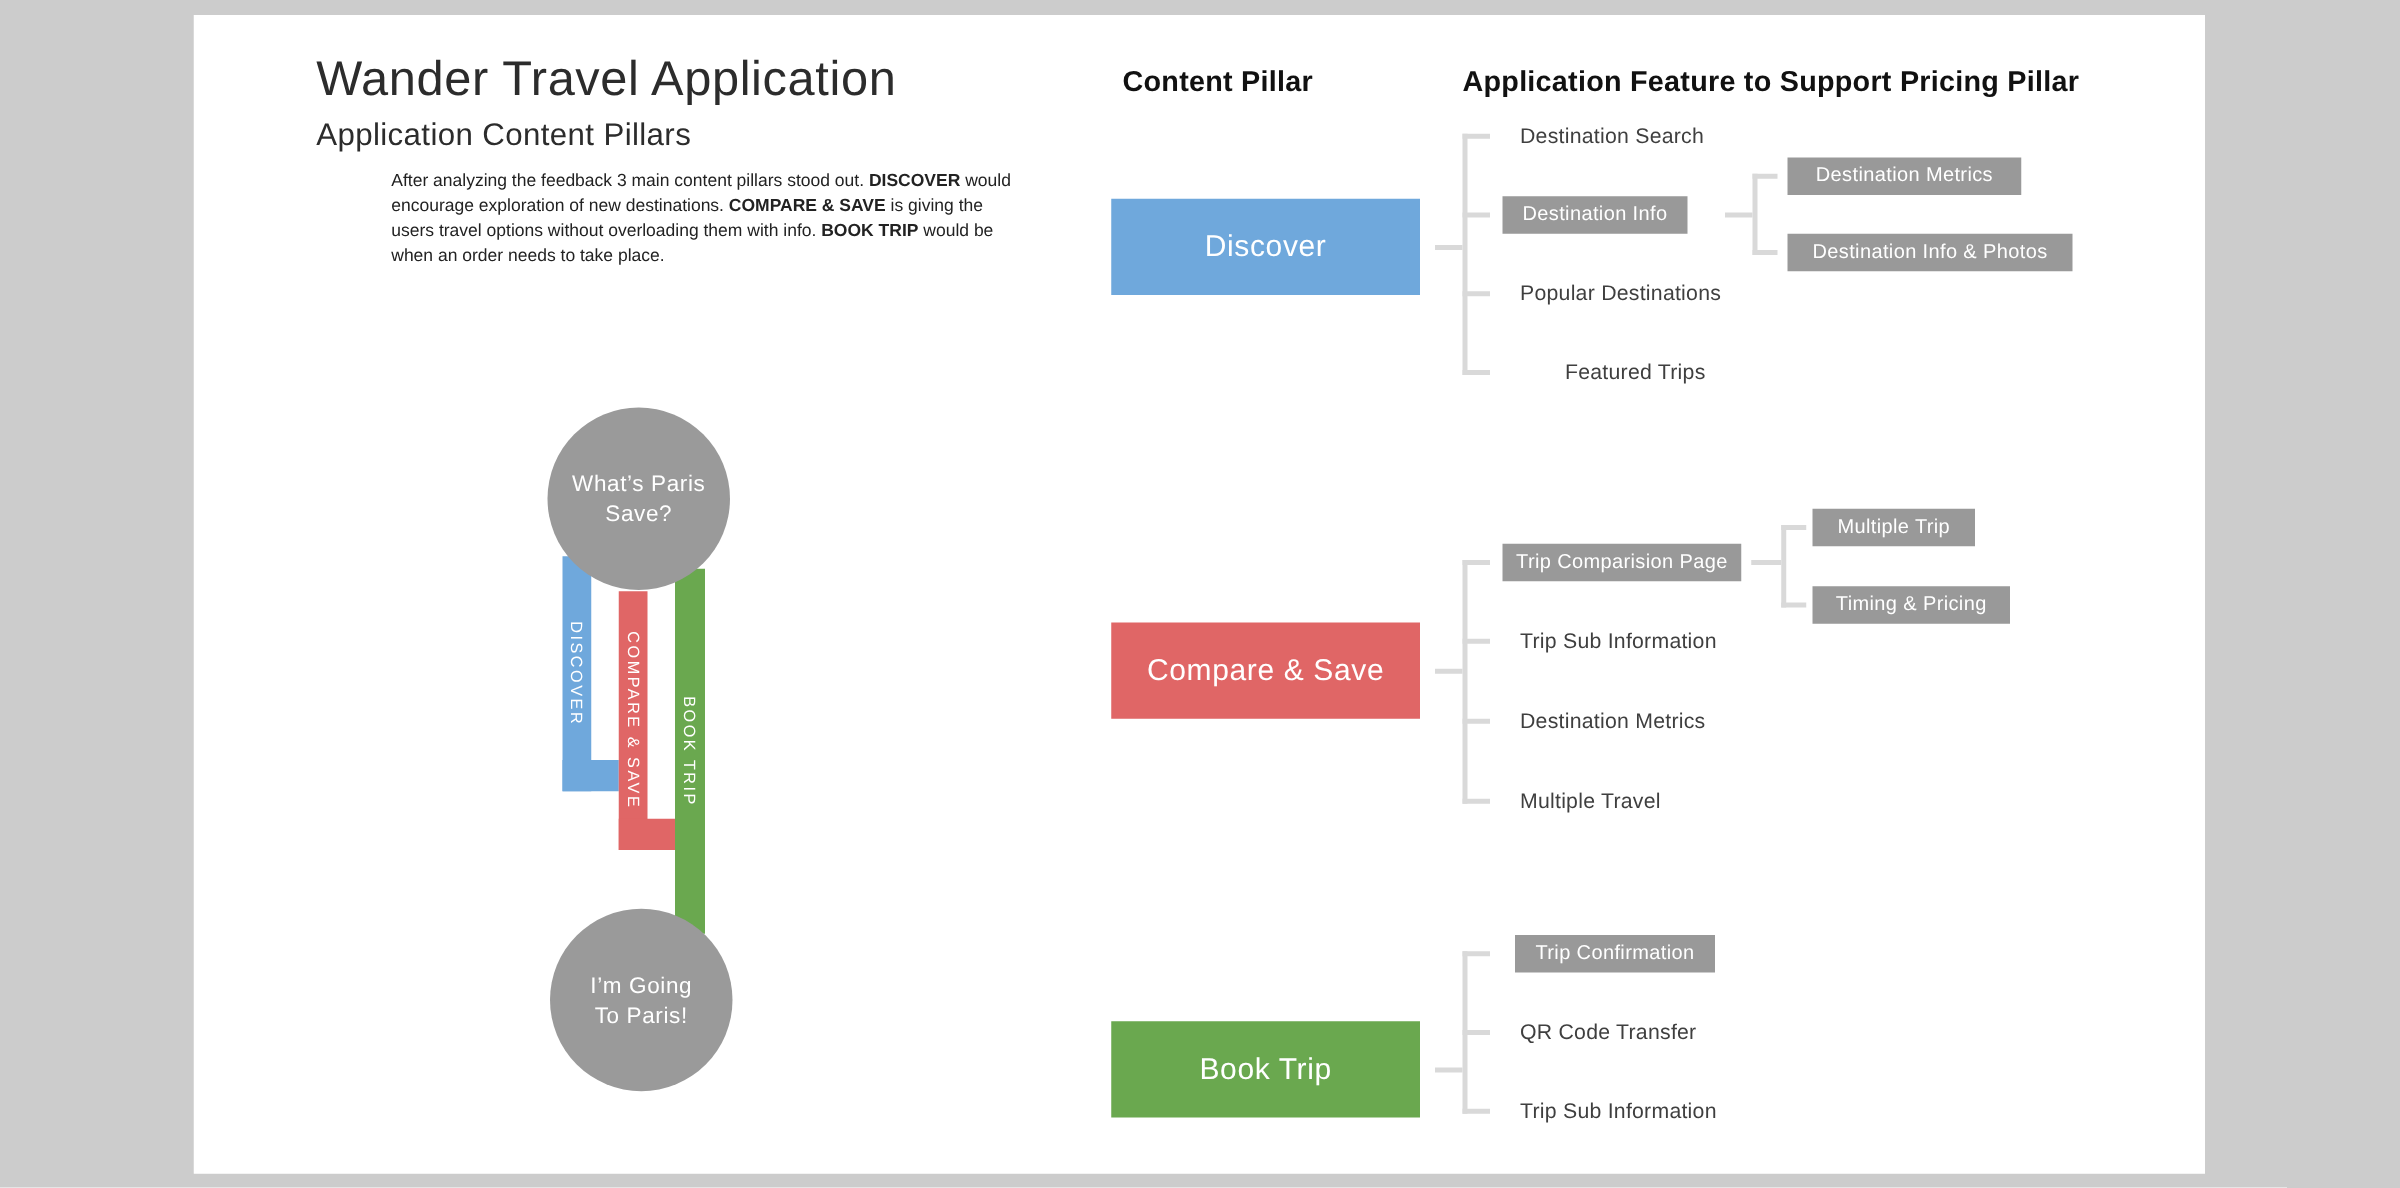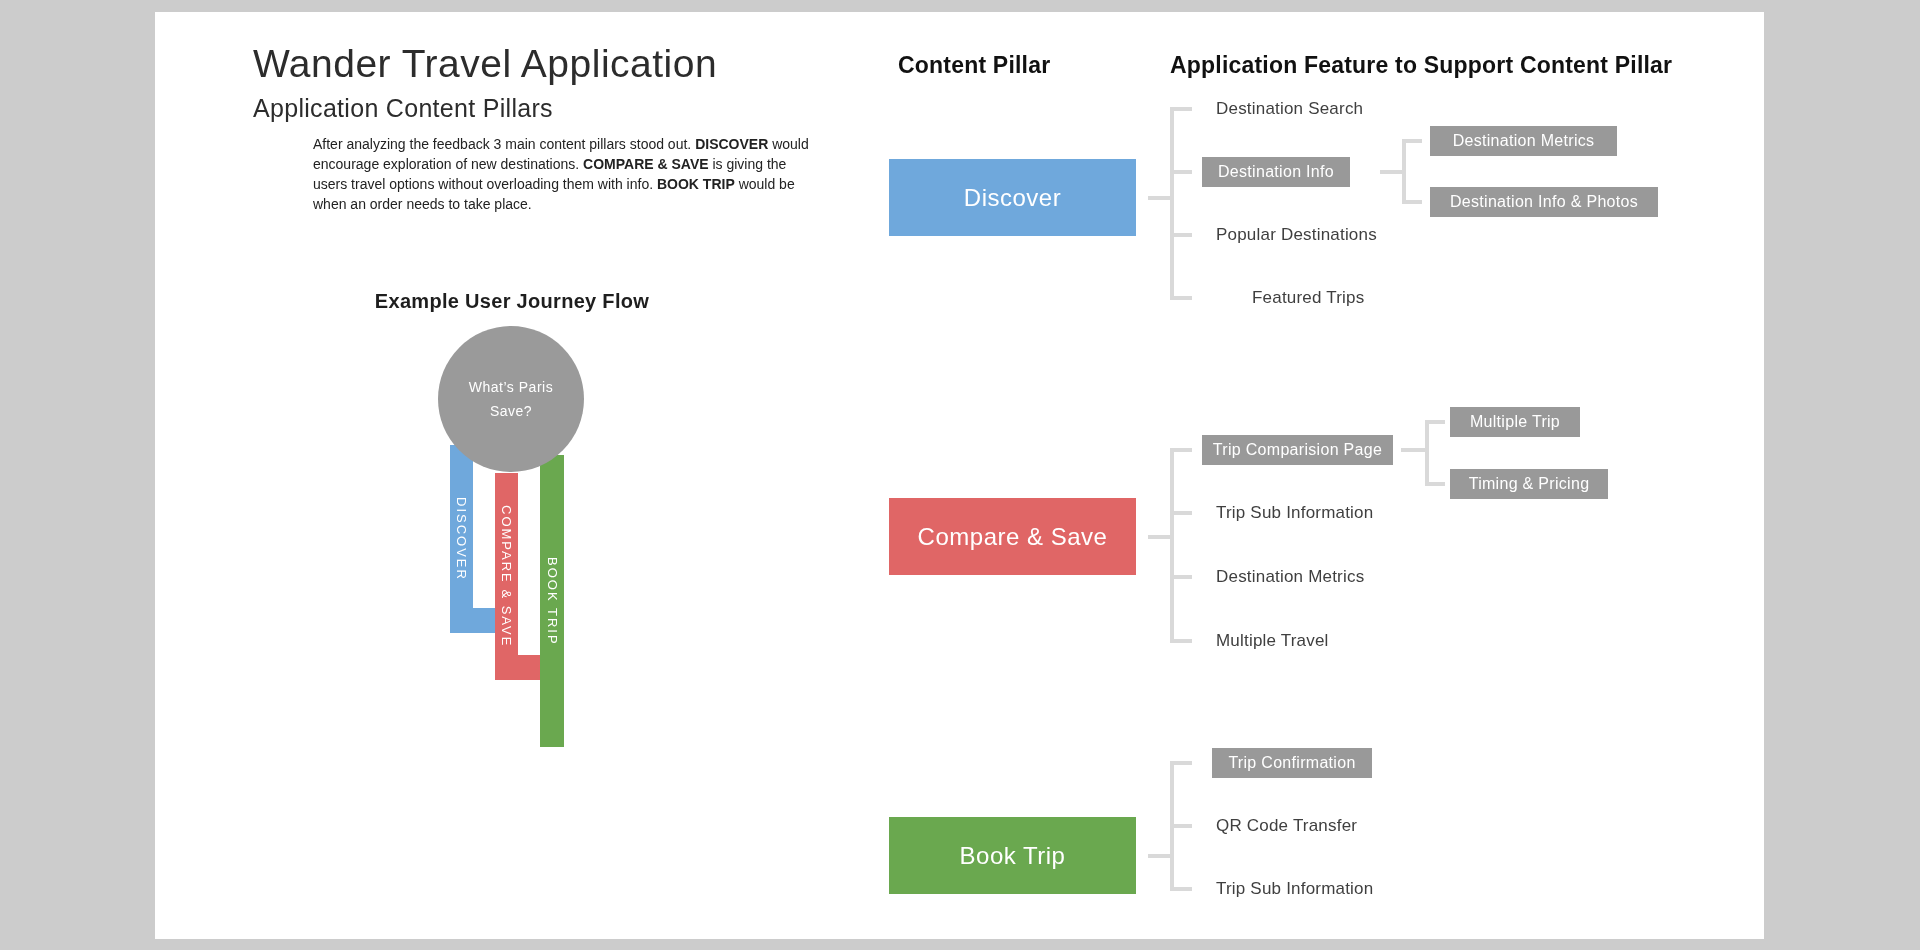--- a/index.html
+++ b/index.html
@@ -31,21 +31,21 @@
   .doc-paragraph strong{font-weight:700;}
 
   
   .journey-title{
     left:157px;top:278px;width:400px;text-align:center;
     font-size:20px;font-weight:700;color:#1e1e1e;letter-spacing:.3px;
   }
   .journey-circle{
     width:146px;height:146px;border-radius:50%;background:#9a9a9a;
     color:#fff;display:flex;flex-direction:column;align-items:center;justify-content:center;
-    font-size:14px;line-height:24px;letter-spacing:.5px;z-index:2;text-align:center;
+    font-size:18px;line-height:24px;letter-spacing:.5px;z-index:2;text-align:center;
   }
   .circle-top{left:283px;top:314px;}
   .circle-bottom{left:285px;top:715px;}
   .jbar{z-index:1;display:flex;align-items:center;justify-content:center;}
   .jbar .vlabel{
     writing-mode:vertical-rl;text-orientation:mixed;
     color:#fff;font-size:13px;letter-spacing:2px;white-space:nowrap;
   }
   .bar-discover{left:295px;top:433px;width:23px;height:188px;background:#6fa8dc;}
   .foot-discover{left:295px;top:596px;width:45px;height:25px;background:#6fa8dc;z-index:1;}
@@ -83,43 +83,46 @@
 </style>
 </head>
 <body>
 
 <div id="canvas">
 
   <div class="abs doc-title">Wander Travel Application</div>
   <div class="abs doc-subtitle">Application Content Pillars</div>
   <div class="abs doc-paragraph"><span>After analyzing the feedback 3 main content pillars stood out. </span><strong>DISCOVER</strong><span> would encourage exploration of new destinations. </span><strong>COMPARE &amp; SAVE</strong><span> is giving the users travel options without overloading them with info. </span><strong>BOOK TRIP</strong><span> would be when an order needs to take place.</span></div>
 
-  <div class="abs journey-title">Example User Journey Flow</div>
 
   <div class="abs jbar bar-discover">
     <span class="vlabel">DISCOVER</span>
   </div>
   <div class="abs foot-discover"></div>
 
   <div class="abs jbar bar-compare">
     <span class="vlabel">COMPARE &amp; SAVE</span>
   </div>
   <div class="abs foot-compare"></div>
 
   <div class="abs jbar bar-book">
     <span class="vlabel">BOOK TRIP</span>
   </div>
 
   <div class="abs journey-circle circle-top">
     <div>What’s Paris</div>
     <div>Save?</div>
   </div>
+  <div class="abs journey-circle circle-bottom">
+    <div>I’m Going</div>
+    <div>To Paris!</div>
+  </div>
 
   <div class="abs col-header c1">Content Pillar</div>
-  <div class="abs col-header c2">Application Feature to Support Content Pillar</div>
+  <div class="abs col-header c2">Application Feature to Support Pricing Pillar</div>
 
   <div class="abs pillar-box pillar-discover">Discover</div>
   <div class="abs conn hline" style="left:993px;top:184px;width:22px;"></div>
   <div class="abs conn vline" style="left:1015px;top:95px;height:193px;"></div>
   <div class="abs conn hline" style="left:1015px;top:95px;width:22px;"></div>
   <div class="abs conn hline" style="left:1015px;top:158px;width:22px;"></div>
   <div class="abs conn hline" style="left:1015px;top:221px;width:22px;"></div>
   <div class="abs conn hline" style="left:1015px;top:284px;width:22px;"></div>
 
   <div class="abs feature-text" style="left:1061px;top:87px;">Destination Search</div>

